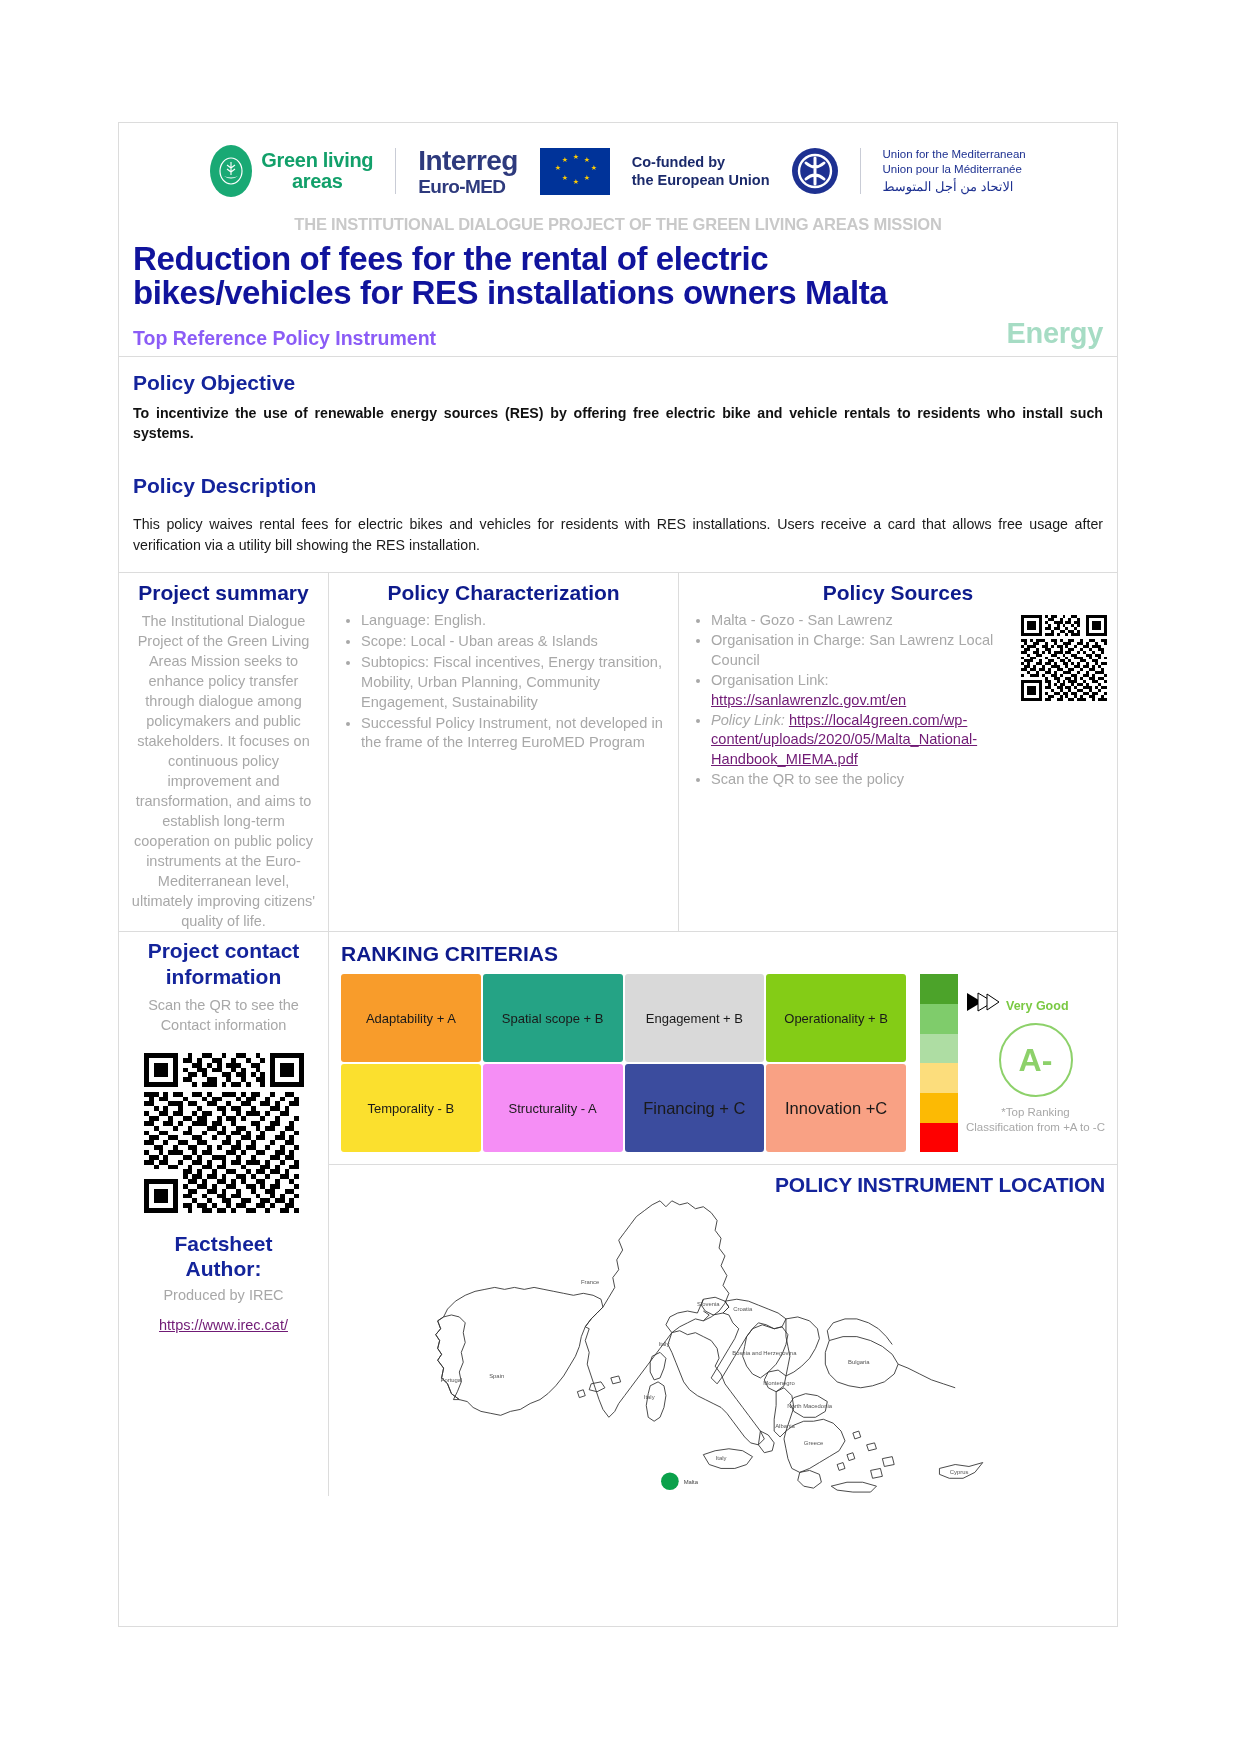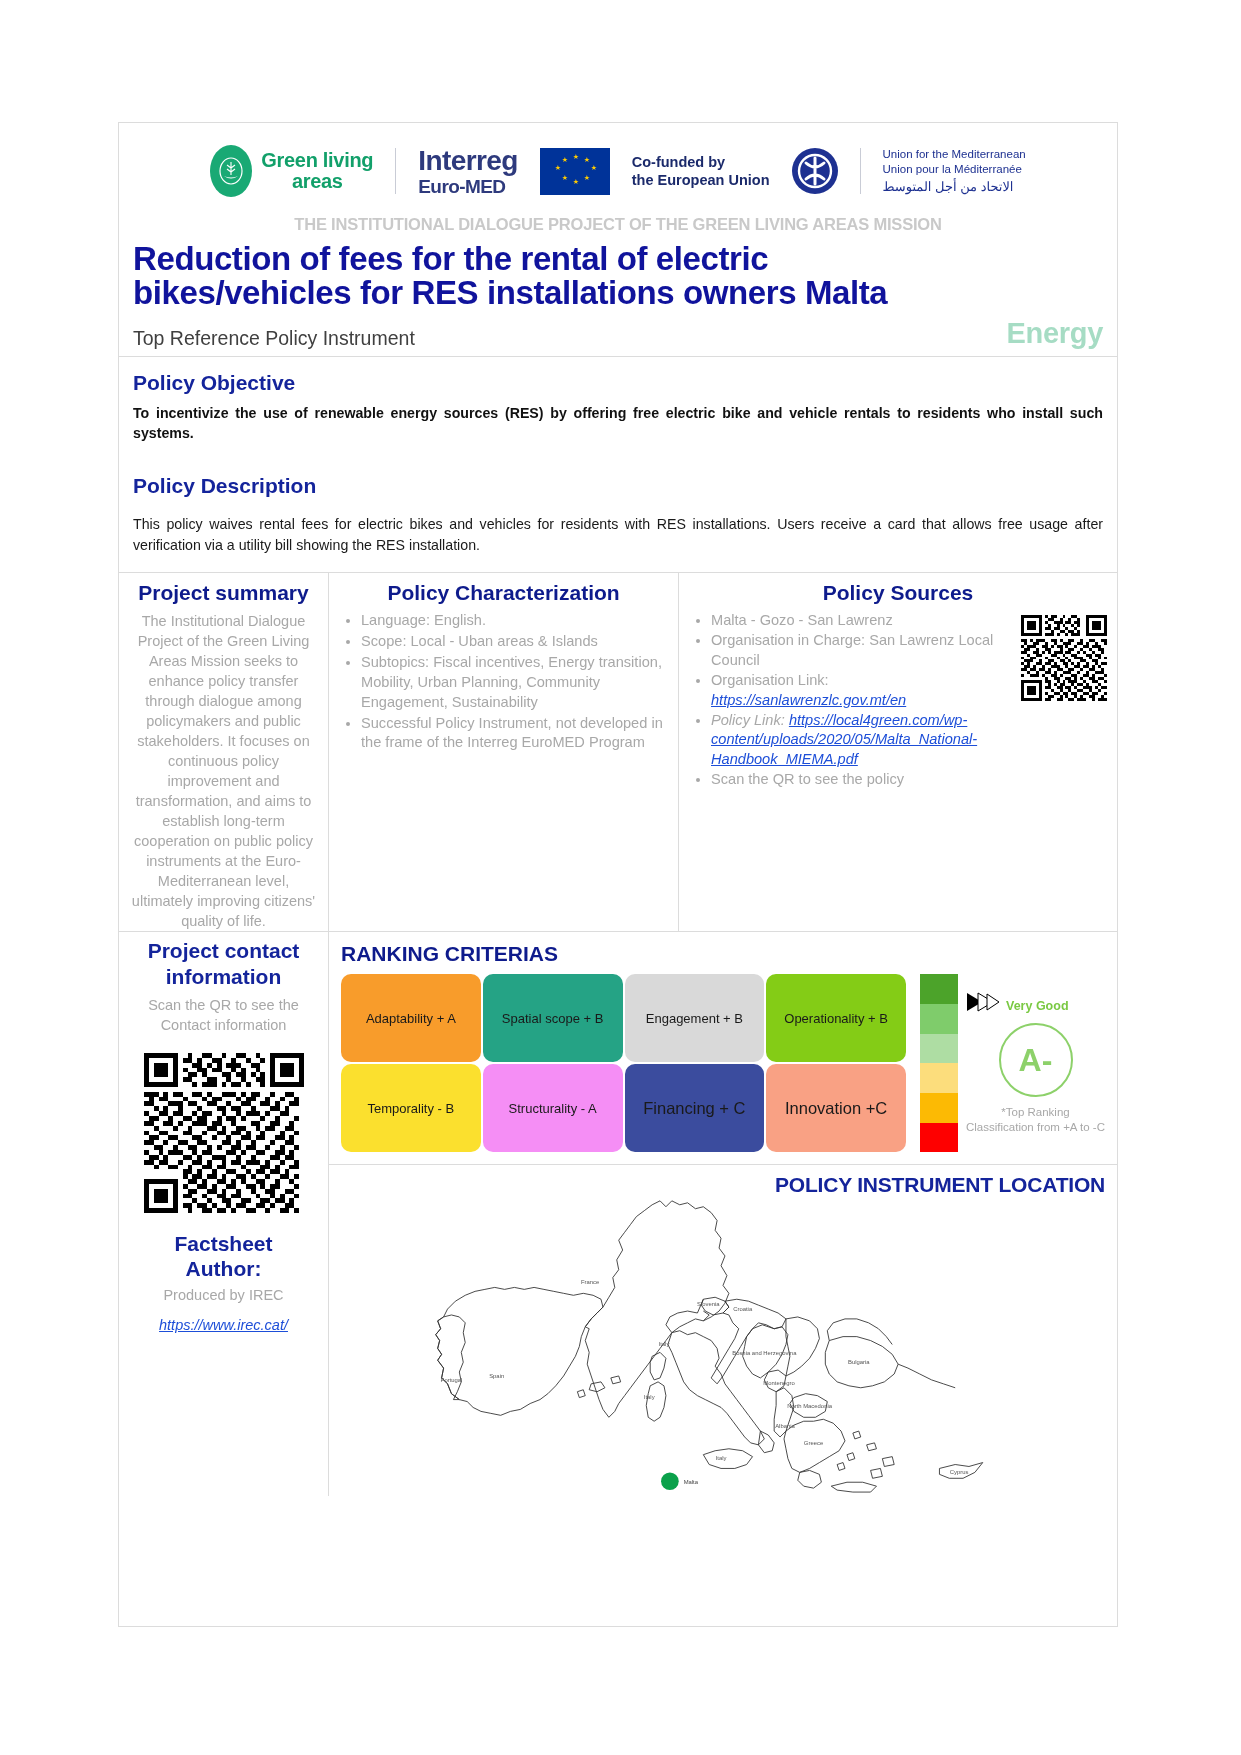--- a/index.html
+++ b/index.html
@@ -95,21 +95,21 @@
     line-height: 1.04;
     text-align: justify;
     letter-spacing: -0.4px;
   }
   .main-title .lastline { display:block; }
   .subline {
     display:flex; justify-content:space-between; align-items:flex-end;
     margin-top: 6px;
   }
   .subtitle {
-    color: #404040; font-weight: normal; font-size: 19.5px;
+    color: #8b5cf6; font-weight: bold; font-size: 19.5px;
   }
   .topic {
     color: #a6dcc4; font-weight: bold; font-size: 29px; letter-spacing:-0.3px;
   }
   .rule { height:1px; background:#dcdcdc; }
 
   
   .obj-block { padding: 10px 14px 16px 14px; }
   .h-blue {
     color:#14249b; font-weight:bold; font-size:21px; margin:4px 0 8px 0;
@@ -142,21 +142,21 @@
   }
   .summary-text {
     color:#a8a8a8; font-size:14.5px; line-height:1.38; text-align:center;
   }
   ul.bul {
     margin:0; padding-left: 22px; color:#a8a8a8;
     font-size:14.6px; line-height:1.36;
   }
   ul.bul li { margin-bottom: 1px; }
   ul.bul.tight li { margin-bottom: 0px; }
-  .lnk { color:#1d4ed8; text-decoration: underline; font-style: italic; }
+  .lnk { color:#701a75; text-decoration: underline; }
   .ital { font-style: italic; }
 
   .sources-wrap { display:flex; gap:8px; }
   .sources-list { flex:1; }
   .qr-small { width: 86px; height: 86px; flex:none; margin-top: 4px;}
 
   
   .lower { display:flex; border-top:1px solid #dcdcdc; }
   .lower-left {
     width:210px; flex:none; border-right:1px solid #dcdcdc;
@@ -180,21 +180,21 @@
   .ranking-box { border-bottom:1px solid #dcdcdc; padding: 10px 12px 12px 12px; }
   .ranking-h { color:#0e1b8c; font-weight:bold; font-size:21px; margin-bottom:8px; }
   .ranking-row { display:flex; gap:14px; }
   .crit-grid {
     flex:1; display:grid; grid-template-columns: repeat(4, 1fr);
     grid-template-rows: 88px 88px; gap: 2px;
   }
   .crit {
     display:flex; align-items:center; justify-content:center;
     color:#1a1a1a; font-size:13px; text-align:center; padding:16px;
-    border-radius: 10px;
+    border-radius: 3px;
   }
   .crit.big { font-size: 16.5px; }
   .scale-wrap { width: 185px; flex:none; display:flex; gap:8px; }
   .scale-bar { width: 38px; display:flex; flex-direction:column; }
   .scale-seg { flex:1; }
   .scale-side { flex:1; position:relative; }
   .vg-row { display:flex; align-items:flex-end; gap:4px; margin-top: 17px;}
   .arrows { display:flex; align-items:center; }
   .vg-label { color:#7ac943; font-weight:bold; font-size:12.5px; }
   .grade-circle {

